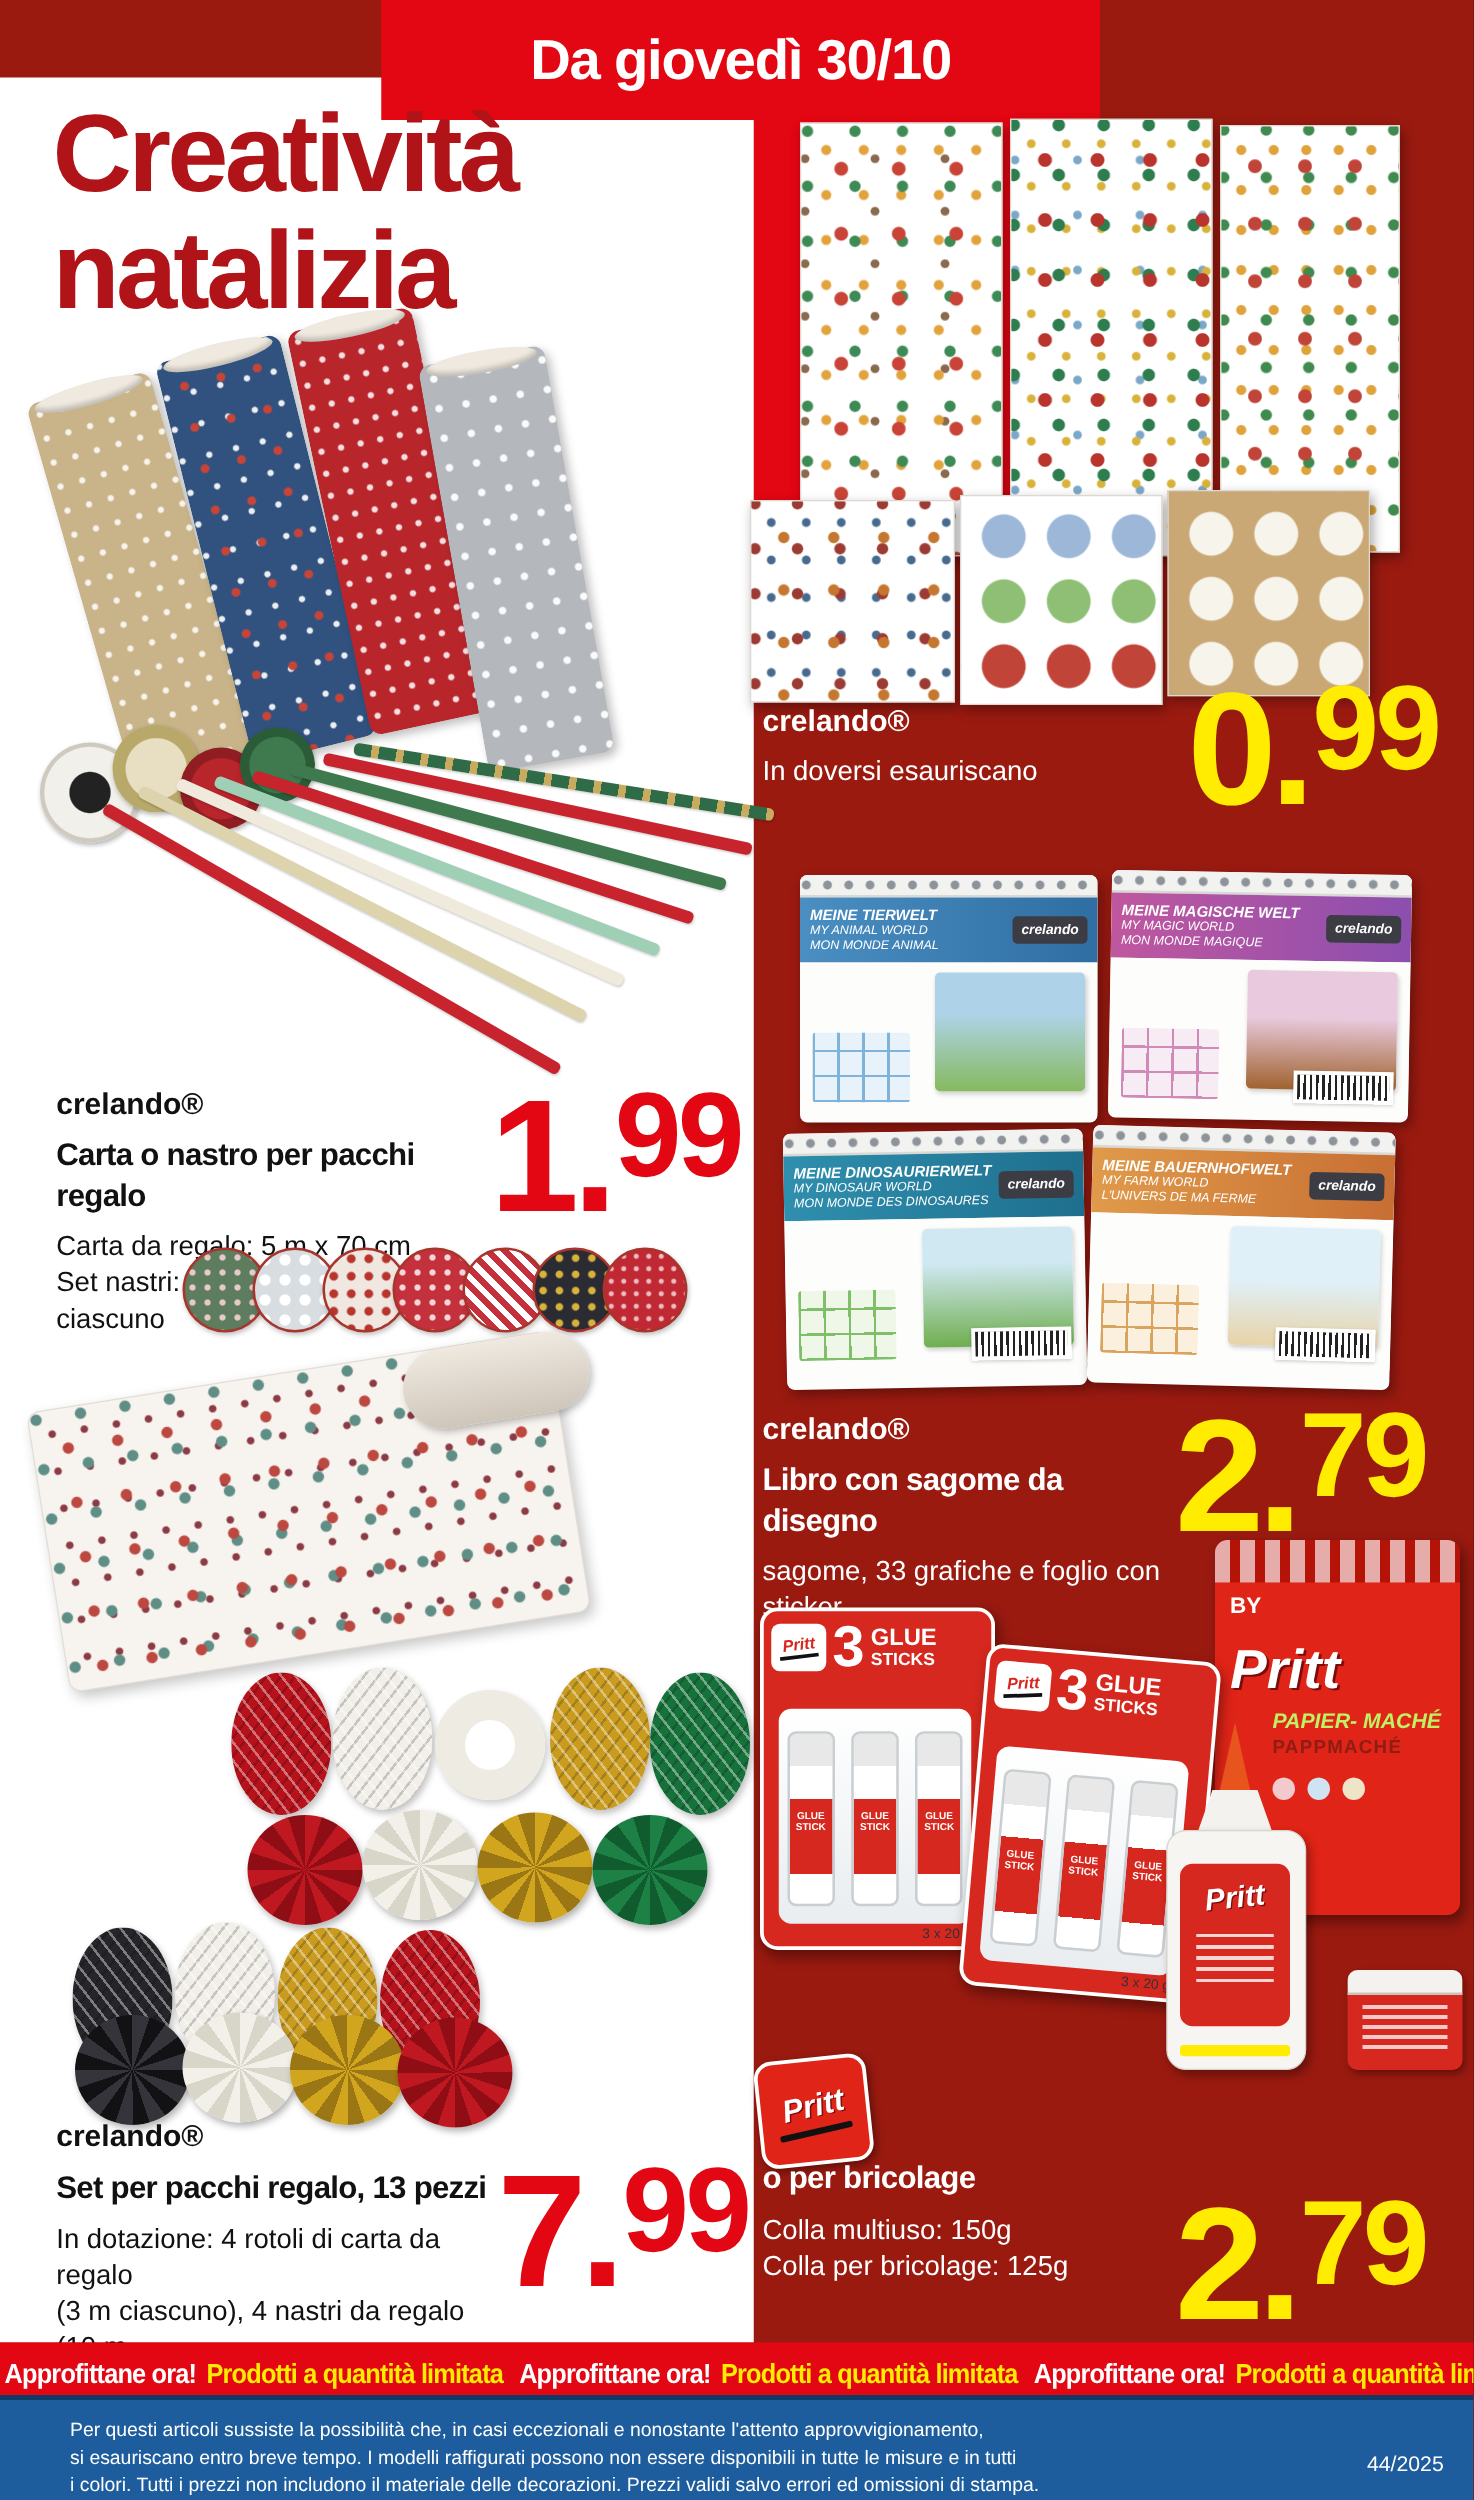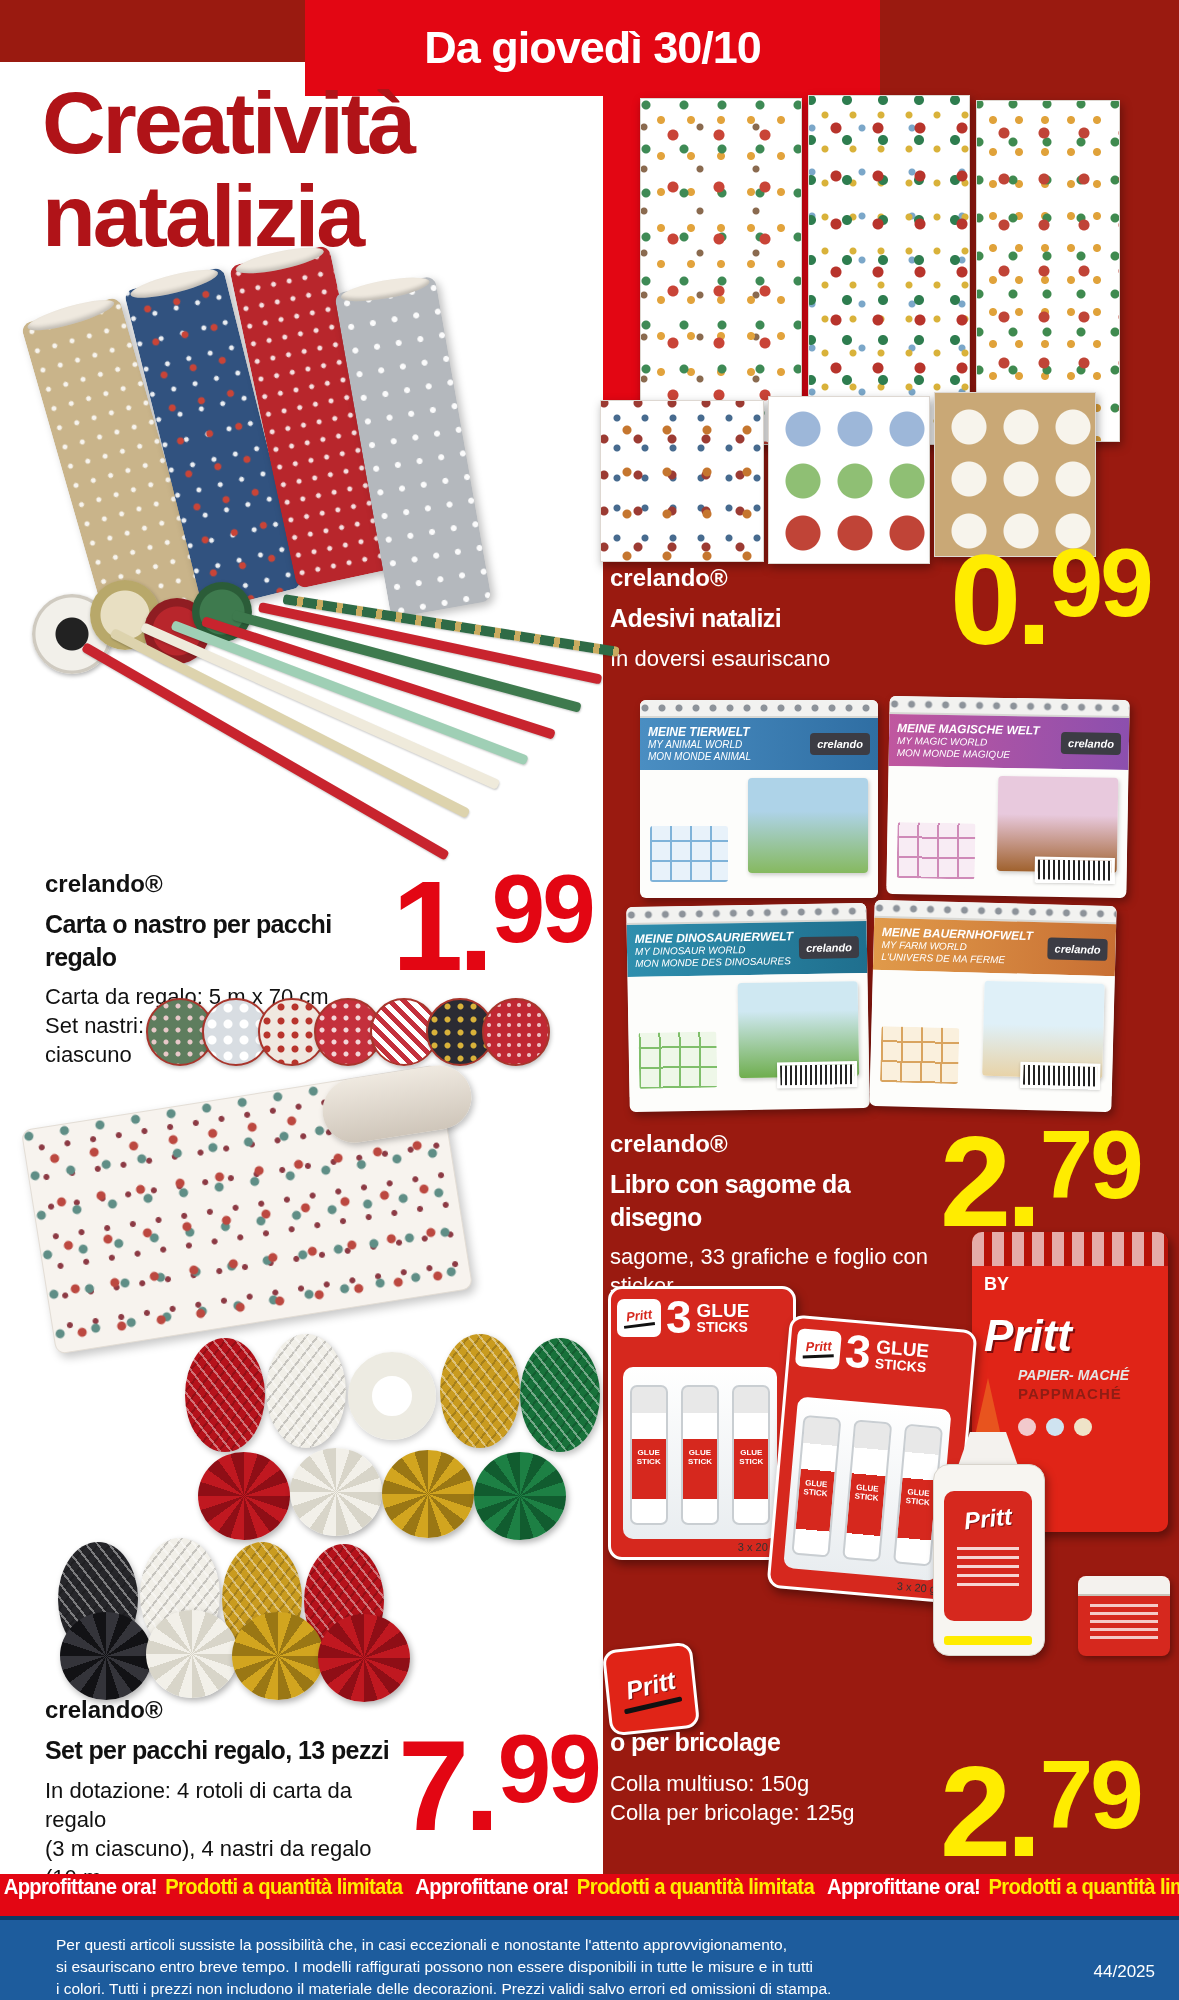--- a/index.html
+++ b/index.html
@@ -181,38 +181,38 @@
       display:flex;flex-direction:column;align-items:center;justify-content:center;border:3px solid #fff;}
   .pritt-badge .ptext{color:#fff;font-size:25px;font-weight:bold;font-style:italic;transform:rotate(-7deg);text-shadow:1px 1px 0 #7a0c0c;}
   .pritt-badge .pswoosh{width:70%;height:5px;background:#111;transform:rotate(-7deg);margin-top:3px;border-radius:2px;}
   .mini-pritt{width:44px;height:38px;background:#fff;border-radius:7px;display:flex;flex-direction:column;align-items:center;justify-content:center;}
   .mini-pritt .ptext{color:#d6281e;font-size:13px;font-weight:bold;font-style:italic;transform:rotate(-7deg);}
   .mini-pritt .pswoosh{width:70%;height:3px;background:#111;transform:rotate(-7deg);margin-top:1px;}
   .pritt-box{width:196px;height:300px;background:#e02417;border-radius:10px;box-shadow:4px 5px 10px rgba(0,0,0,.4);overflow:hidden;}
   .box-top{height:34px;background:#b51208;background-image:repeating-linear-gradient(90deg,rgba(255,255,255,.65) 0 12px,transparent 12px 20px);background-size:100% 4px;background-position:0 8px;background-repeat:repeat-y;}
   .box-by{color:#fff;font-size:18px;font-weight:bold;margin:8px 0 16px 12px;}
   .box-brand{color:#fff;font-size:44px;font-weight:bold;font-style:italic;margin:0 0 4px 12px;text-shadow:2px 2px 0 #7a0c0c;}
-  .box-line1{color:#e5e5e5;font-size:14px;font-weight:bold;font-style:italic;margin:6px 0 0 46px;}
+  .box-line1{color:#bef264;font-size:17px;font-weight:bold;font-style:italic;margin:6px 0 0 46px;}
   .box-line2{color:#8f1d14;font-size:15px;font-weight:bold;margin:2px 0 0 46px;letter-spacing:1px;}
   .box-dots{margin:16px 0 0 46px;display:flex;gap:10px;}
   .box-dot{width:18px;height:18px;border-radius:50%;}
   .bottle{width:120px;height:280px;position:relative;}
   .bottle-cap{position:absolute;left:47px;top:0;width:26px;height:58px;background:#e8541e;clip-path:polygon(50% 0,100% 100%,0 100%);}
   .bottle-neck{position:absolute;left:30px;top:54px;width:60px;height:34px;background:#f4f2ee;clip-path:polygon(20% 0,80% 0,100% 100%,0 100%);}
   .bottle-body{position:absolute;left:5px;top:86px;width:110px;height:190px;background:#f7f5f1;border:1px solid #d8d4cc;border-radius:16px;box-shadow:3px 4px 8px rgba(0,0,0,.35);}
   .bottle-label{position:absolute;left:10px;top:26px;width:88px;height:130px;background:#d6281e;border-radius:10px;text-align:center;}
   .bottle-label .ptext{color:#fff;font-size:24px;font-weight:bold;font-style:italic;display:block;margin-top:14px;transform:rotate(-6deg);text-shadow:1px 1px 0 #7a0c0c;}
   .bottle-lines{margin:14px auto 0;width:70%;height:40px;background:repeating-linear-gradient(180deg,rgba(255,255,255,.8) 0 3px,transparent 3px 9px);}
   .bottle-strip{position:absolute;left:10px;bottom:10px;width:88px;height:9px;background:#ffec00;border-radius:3px;}
   .glue-tub{width:92px;height:80px;background:#d6281e;border-radius:8px;box-shadow:2px 3px 6px rgba(0,0,0,.35);overflow:hidden;}
   .tub-lid{height:18px;background:#f4f2ee;border-bottom:2px solid #c9c4ba;}
   .tub-lines{margin:8px auto 0;width:74%;height:38px;background:repeating-linear-gradient(180deg,rgba(255,255,255,.75) 0 3px,transparent 3px 8px);}
 
   
-  .bottom-bar{left:0;top:1874px;width:1179px;height:50px;background:#e30613;display:flex;align-items:flex-start;overflow:hidden;}
+  .bottom-bar{left:0;top:1874px;width:1179px;height:50px;background:#e30613;display:flex;align-items:center;overflow:hidden;}
   .bar-inner{display:flex;gap:14px;white-space:nowrap;transform:scaleX(.92);transform-origin:0 50%;padding-left:4px;}
   .bar-pair{display:flex;gap:9px;font-size:22px;font-weight:bold;letter-spacing:-0.7px;}
   .bar-white{color:#fff;}
   .bar-yellow{color:#ffec00;}
   .footer{left:0;top:1916px;width:1179px;height:84px;background:#1d5c9d;border-top:4px solid #0e3a66;box-sizing:border-box;}
   .footer-lines{position:absolute;left:56px;top:14px;color:#fff;font-size:15.5px;line-height:1.42;}
   .footer-issue{position:absolute;right:24px;top:42px;color:#fff;font-size:17px;}
 </style>
 </head>
 <body>
@@ -232,21 +232,20 @@
 
   <div class="abs sheet dots-a s1"></div>
   <div class="abs sheet dots-b s2"></div>
   <div class="abs sheet dots-c s3"></div>
   <div class="abs sheet dots-d s4"></div>
   <div class="abs sheet rounds s5"></div>
   <div class="abs sheet kraft s6"></div>
 
   <div class="abs tb tb-adesivi on-red">
     <div class="brand">crelando®</div>
-    <div class="name">Adesivi natalizi</div>
     <div class="desc">In doversi esauriscano</div>
   </div>
   <div class="abs price yellow price-adesivi">
     <span class="int">0.</span>
     <span class="cents">99</span>
   </div>
 
   <div class="abs" style="left:58px;top:252px;width:420px;height:370px;">
     <div class="abs roll roll-gold" style="left:6px;top:52px;transform:rotate(-16deg);">
         <div class="roll-cap"></div>

